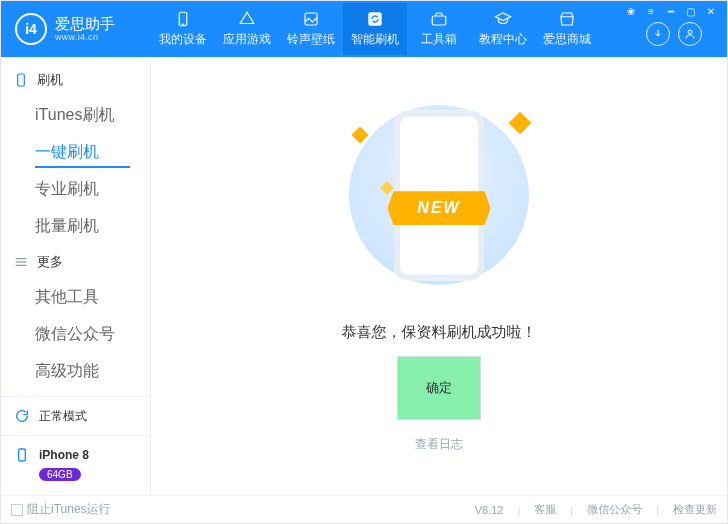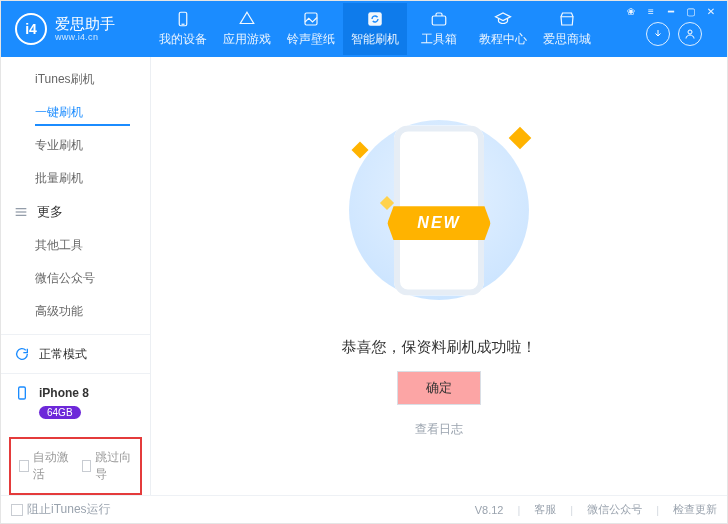--- a/index.html
+++ b/index.html
@@ -19,21 +19,21 @@
 .hdr-right { display: flex; align-items: center; gap: 8px; padding: 0 6px; }
 .hdr-circ { width: 24px; height: 24px; border: 1.5px solid rgba(255,255,255,.85); border-radius: 50%; display: flex; align-items: center; justify-content: center; color: #fff; cursor: pointer; }
 .winbtns { display: flex; gap: 8px; padding: 0 4px; }
 .wb { width: 12px; height: 12px; display: flex; align-items: center; justify-content: center; color: #eaf4ff; cursor: pointer; font-size: 10px; }
 
 
 .body { flex: 1; display: flex; overflow: hidden; }
 .sidebar { width: 150px; border-right: 1px solid #eceff3; display: flex; flex-direction: column; }
 .side-list { padding: 6px 0; }
 .side-group { display: flex; align-items: center; gap: 8px; padding: 8px 12px; color: #333; font-size: 13px; }
-.side-item { padding: 8px 8px 8px 34px; font-size: 12px; color: #666; cursor: pointer; }
+.side-item { padding: 8px 8px 8px 34px; font-size: 16px; color: #666; cursor: pointer; }
 .side-item.active { color: #1b8cff; position: relative; }
 .side-item.active::after { content: ""; position: absolute; left: 34px; right: 20px; bottom: 3px; height: 2px; background: #1b8cff; }
 
 .side-bottom { margin-top: auto; border-top: 1px solid #eef1f5; }
 .dev-row { display: flex; align-items: center; gap: 8px; padding: 10px 12px; font-size: 12px; color: #333; border-bottom: 1px solid #eef1f5; }
 .dev-row .ic { width: 18px; height: 18px; display: flex; align-items: center; justify-content: center; color: #1b8cff; }
 .badge64 { display: inline-block; background: #6d28d9; color: #fff; font-size: 10px; padding: 1px 8px; border-radius: 8px; margin-left: 26px; margin-top: -4px; }
 .opt-box { border: 2px solid #e43b3b; margin: 8px; padding: 10px 8px; display: flex; gap: 12px; align-items: center; }
 .cb { width: 12px; height: 12px; border: 1px solid #c8ccd2; display: inline-block; vertical-align: middle; margin-right: 4px; }
 .opt { color: #999; font-size: 12px; display: inline-flex; align-items: center; cursor: pointer; }
@@ -48,21 +48,21 @@
 .spark.s2 { right: 26px; top: 16px; }
 .spark.s3 { left: 58px; top: 84px; width: 10px; height: 10px; background: #ffd24d; }
 .spark::before, .spark::after { content: ""; position: absolute; background: inherit; }
 .phone { position: absolute; left: 50%; top: 50%; transform: translate(-50%,-55%); width: 90px; height: 170px; background: #fff; border-radius: 14px; box-shadow: inset 0 0 0 6px #e6edf5; }
 .ribbon { position: absolute; left: 50%; top: 52%; transform: translate(-50%,-50%) rotate(0deg); background: #ffb300; color: #fff; font-weight: 800; font-size: 16px; letter-spacing: 2px; padding: 8px 30px; clip-path: polygon(6% 0, 94% 0, 100% 50%, 94% 100%, 6% 100%, 0 50%); font-style: italic; }
 .ribbon::before, .ribbon::after { content: ""; position: absolute; bottom: -10px; width: 20px; height: 10px; background: #d98f00; }
 .ribbon::before { left: 8px; clip-path: polygon(0 0, 100% 0, 100% 100%); }
 .ribbon::after { right: 8px; clip-path: polygon(0 0, 100% 0, 0 100%); }
 
 .msg { font-size: 15px; color: #333; }
-.btn { border: 1px solid #d9dee5; background: #fca5a5; padding: 7px 28px; font-size: 13px; color: #333; cursor: pointer; }
+.btn { border: 1px solid #d9dee5; background: #86efac; padding: 22px 28px; font-size: 13px; color: #333; cursor: pointer; }
 .loglink { color: #9aa3ae; font-size: 12px; cursor: pointer; margin-top: 2px; }
 
 
 .footer { height: 28px; border-top: 1px solid #eef1f5; display: flex; align-items: center; padding: 0 10px; font-size: 11px; color: #9aa3ae; gap: 16px; }
 .footer .right { margin-left: auto; display: flex; align-items: center; gap: 14px; }
 .sep { color: #d4d9e0; }
 </style>
 </head>
 <body>
 
@@ -146,20 +146,26 @@
             <circle cx="12" cy="8" r="4"></circle>
             <path d="M4 21c0-4 4-7 8-7s8 3 8 7"></path>
           </svg>
       </div>
     </div>
   </div>
 
   <div class="body">
     <div class="sidebar">
       <div class="side-list">
+        <div class="side-group">
+          <svg width="16" height="16" viewBox="0 0 24 24" fill="none" stroke="#1b8cff" stroke-width="1.8">
+              <rect x="7" y="3" width="10" height="18" rx="2"></rect>
+            </svg>
+          <span>刷机</span>
+        </div>
         <div class="side-item">iTunes刷机</div>
         <div class="side-item active">一键刷机</div>
         <div class="side-item">专业刷机</div>
         <div class="side-item">批量刷机</div>
 
         <div class="side-group">
           <svg width="16" height="16" viewBox="0 0 24 24" fill="none" stroke="#8c96a3" stroke-width="1.8">
               <line x1="4" y1="7" x2="20" y2="7"></line>
               <line x1="4" y1="12" x2="20" y2="12"></line>
               <line x1="4" y1="17" x2="20" y2="17"></line>

